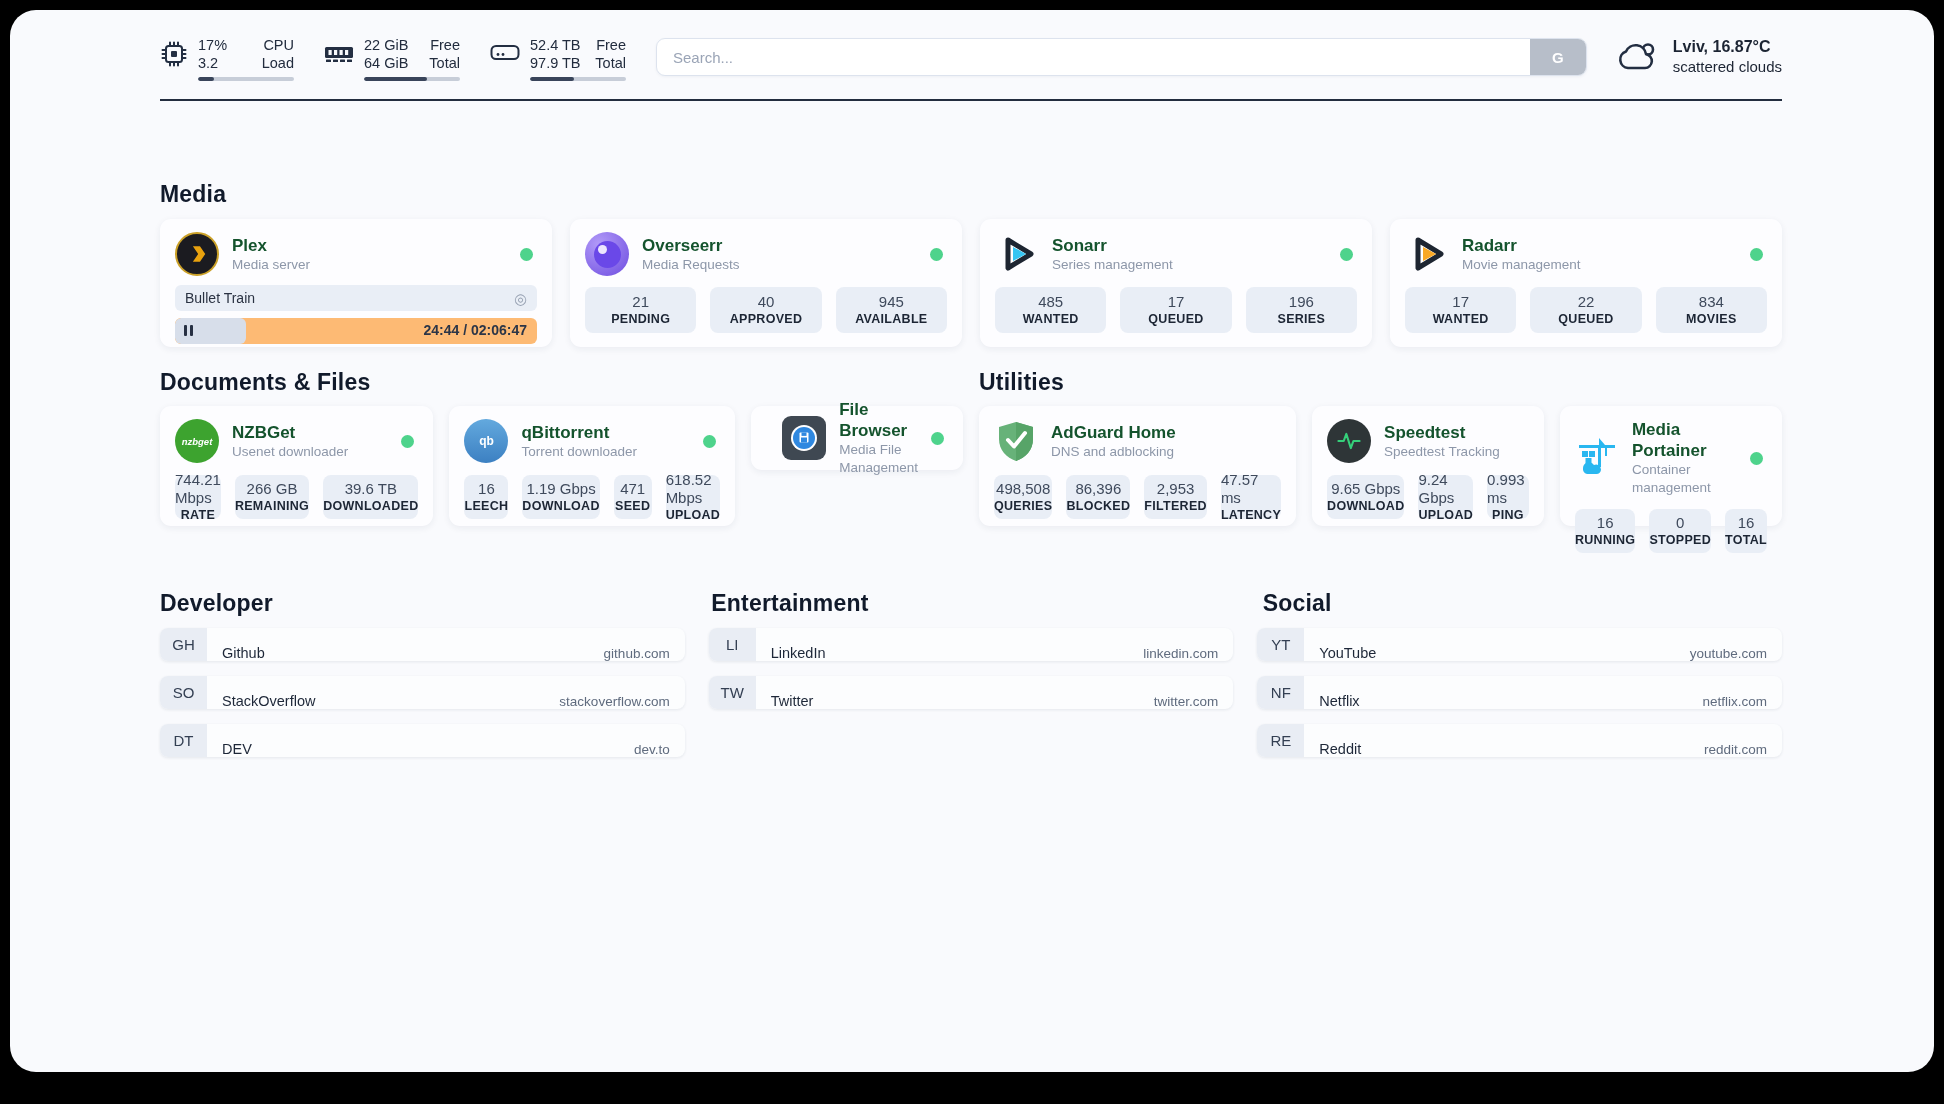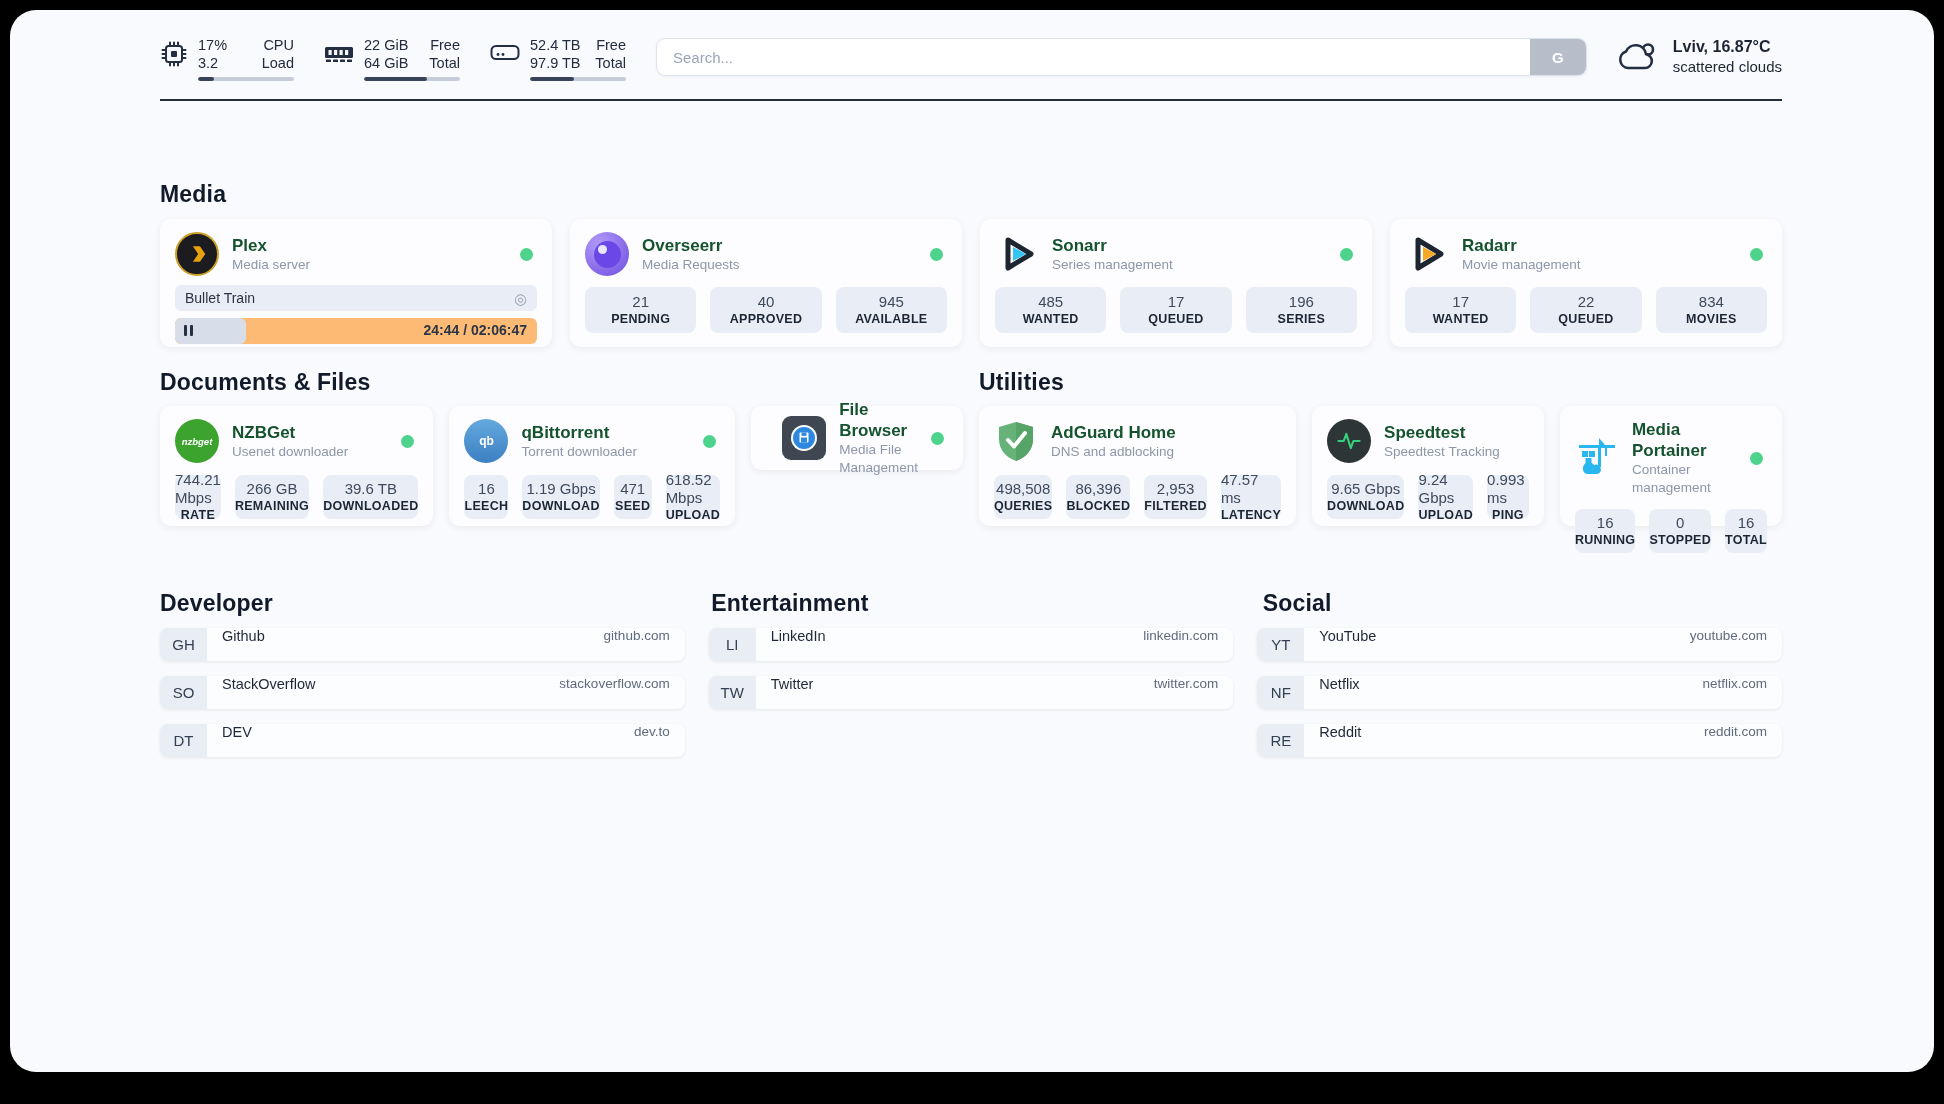--- a/index.html
+++ b/index.html
@@ -97,21 +97,21 @@
   .col .card.short { height:64px; display:flex; align-items:center; }
   .col .card.short .app-head { flex:1;padding-left:16px; }
   .col .stats { margin-top:12px; }
   .col .statbox { height:44px; }
 
   
   .bm-heads { display:grid; grid-template-columns:1fr 1fr 1fr; gap:32px; margin-top:64px; }
   .bm-cols  { display:grid; grid-template-columns:1fr 1fr 1fr; gap:24px; margin-top:11px; }
   .bm-col { display:flex; flex-direction:column; gap:15px; }
   .bm-row { height:33px; background:#fcfdfe; border-radius:8px; box-shadow:0 1px 3px rgba(25,40,70,.09);
-            display:flex; align-items:flex-start; overflow:hidden; cursor:pointer; }
+            display:flex; align-items:flex-end; overflow:hidden; cursor:pointer; }
   .bm-abbr { width:47px; height:100%; background:#e9edf4; display:flex; align-items:center;
              justify-content:center; font-size:15px; font-weight:500; color:#333f52; flex:0 0 auto; }
   .bm-name { flex:1; margin-left:15px; font-size:14.5px; font-weight:500; color:#1d2738; }
   .bm-url { margin-right:15px; font-size:13.5px; color:#5f6b7e; }
 
   svg .stroke { stroke:#232e42; fill:none; stroke-width:2; stroke-linecap:round; stroke-linejoin:round; }
   svg .fill { fill:#232e42; }
 </style>
 </head>
 <body>

